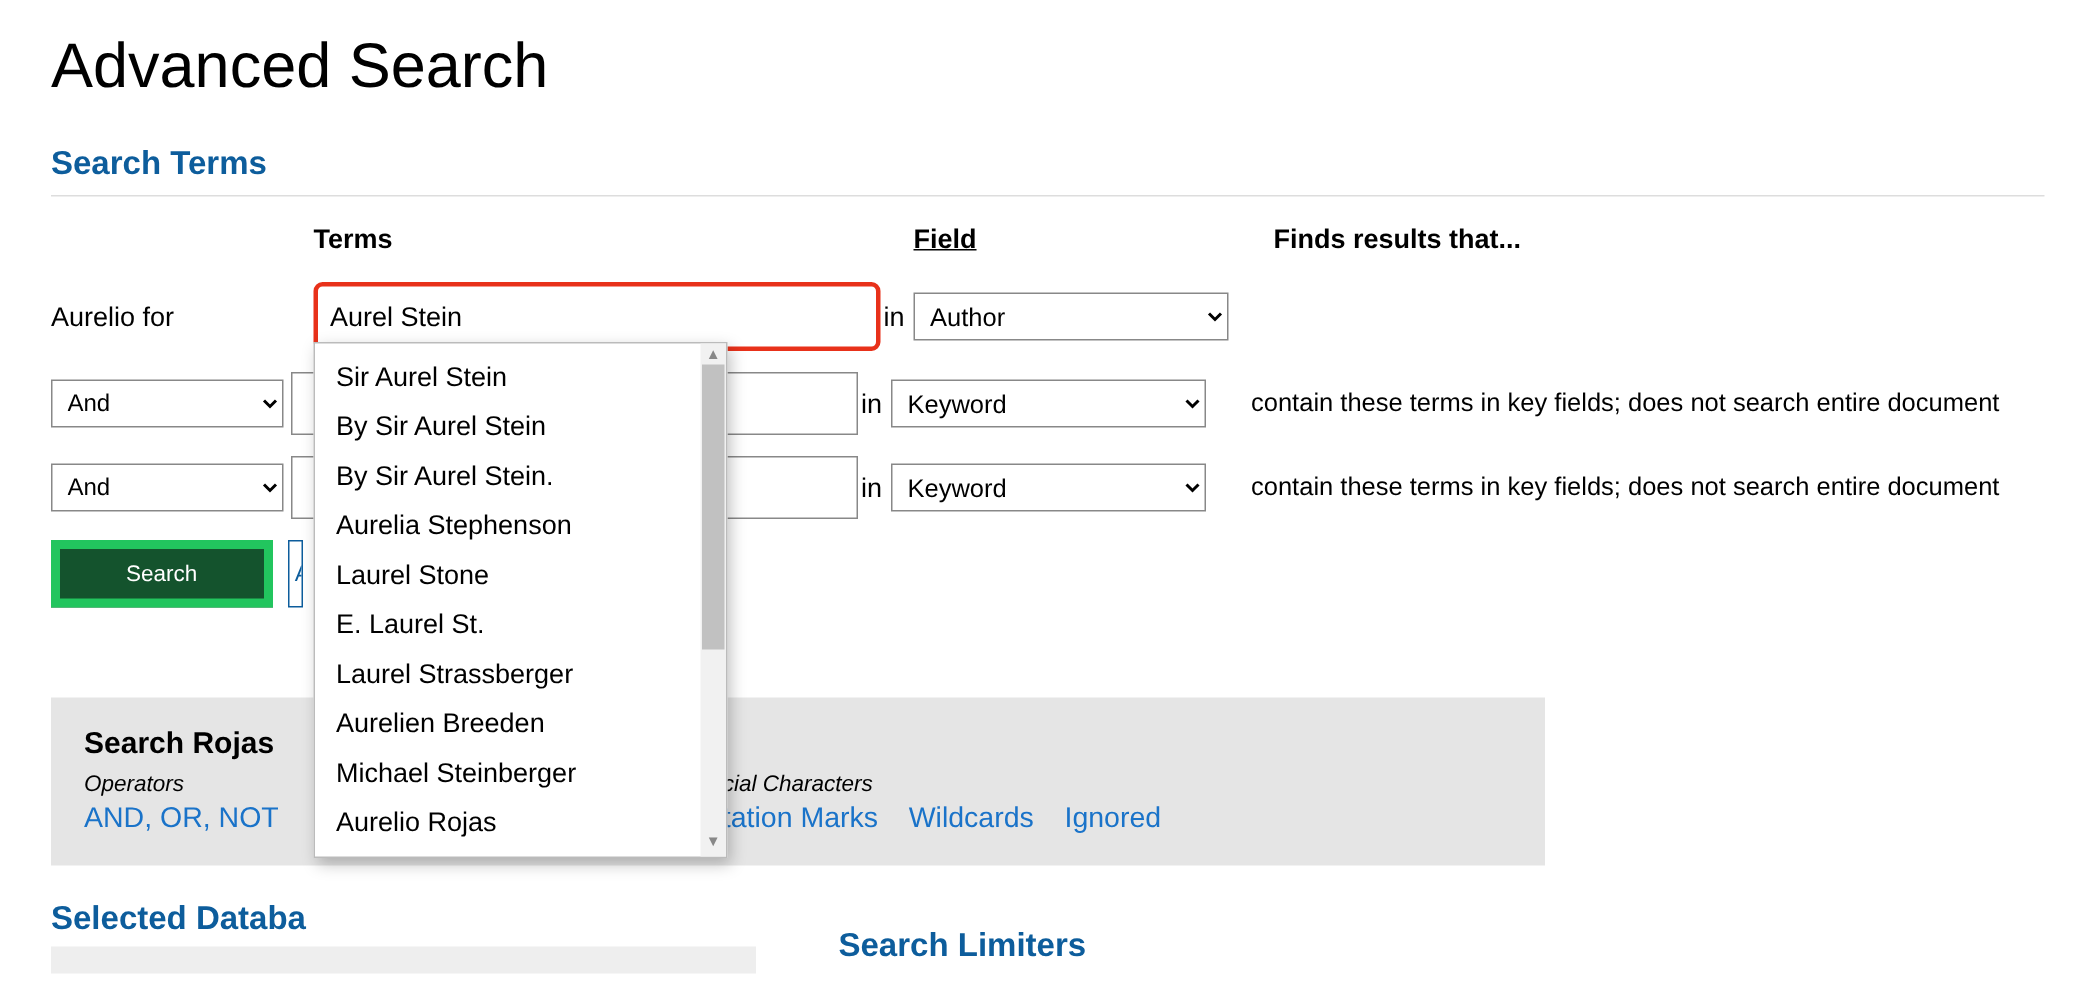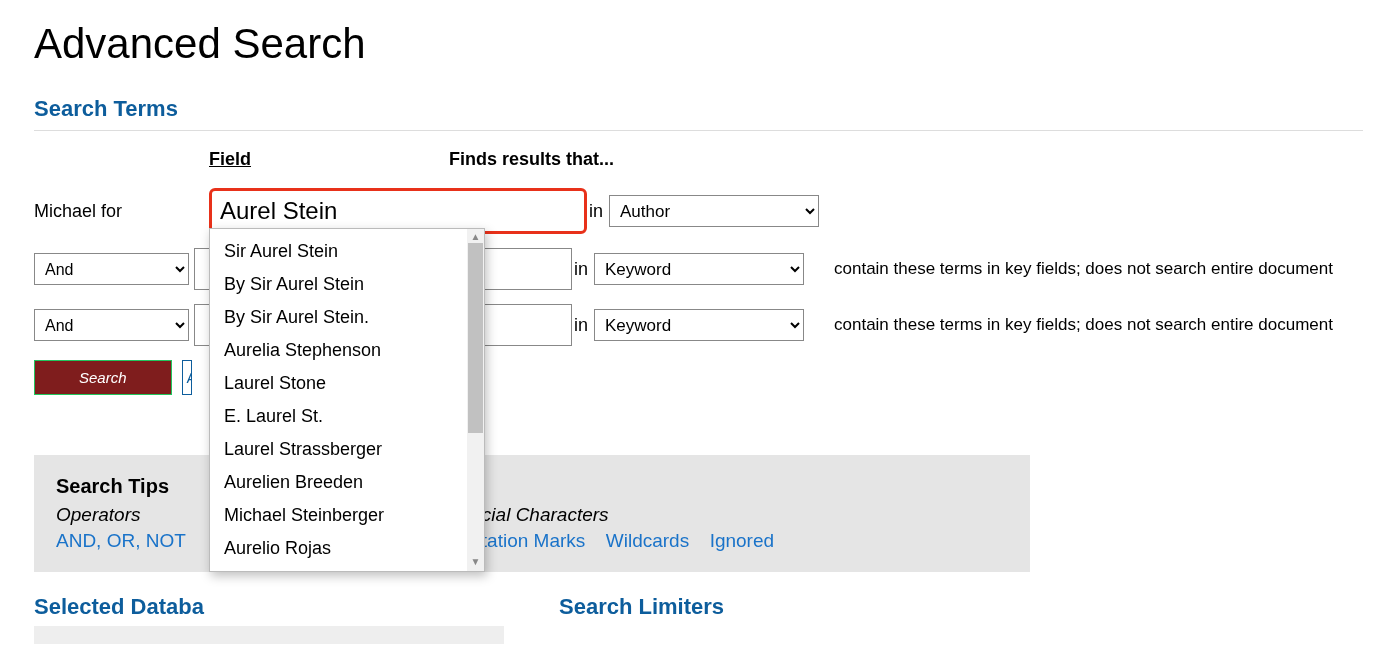--- a/index.html
+++ b/index.html
@@ -64,21 +64,21 @@
   }
   .terms-cell {
     width: 400px;
     display: flex;
     align-items: center;
     position: relative;
   }
   input.terms-input {
     width: 378px;
     height: 34px;
-    font-size: 24px;
+    font-size: 18px;
     padding: 20px 8px;
     border: 1px solid #888;
   }
   .highlight-red {
     border: 3px solid #e8311a !important;
     border-radius: 6px;
   }
   .in-label {
     font-size: 18px;
     margin-left: 2px;
@@ -101,27 +101,26 @@
     flex: 1;
     font-size: 17px;
   }
   .buttons-row {
     display: flex;
     gap: 10px;
     margin-top: 6px;
     margin-bottom: 60px;
   }
   button.primary {
-    background: #7f1d1d;
+    background: #14532d;
     color: #fff;
-    border: 1px solid #22c55e;
+    border: 6px solid #22c55e;
     padding: 8px 44px;
     font-size: 15px;
     cursor: pointer;
-    font-style: italic;
   }
   button.secondary-partial {
     background: #fff;
     color: #0d5d9c;
     border: 1px solid #0d5d9c;
     padding: 8px 4px;
     font-size: 15px;
     cursor: pointer;
     width: 10px;
     overflow: hidden;
@@ -183,34 +182,35 @@
   .tips-title {
     font-size: 20px;
     font-weight: 700;
     margin-bottom: 6px;
   }
   .tips-row {
     display: flex;
     gap: 60px;
   }
   .tips-col-title {
-    font-size: 19px;
+    font-size: 15px;
     font-style: italic;
     margin-bottom: 4px;
   }
   .tips-links a, .tips-links span.link {
     color: #1a73c9;
     font-size: 19px;
     text-decoration: none;
     margin-right: 16px;
     cursor: pointer;
   }
   .footer-sections {
     display: flex;
     margin-top: 22px;
+    align-items: flex-end;
   }
   .footer-left {
     width: 525px;
   }
   .footer-right {
     flex: 1;
   }
   h3.footer-title {
     font-size: 22px;
     font-weight: 700;
@@ -228,26 +228,27 @@
 </head>
 <body>
 
 <h1 class="page-title">Advanced Search</h1>
 
 <h2 class="section-title">Search Terms</h2>
 <hr class="divider">
 
 <div class="columns-header">
   <div class="col-operator"></div>
+  <div class="col-terms"><span class="col-label">Terms</span></div>
   <div class="col-field"><span class="col-label">Field</span></div>
   <div class="col-desc"><span class="col-label">Finds results that...</span></div>
 </div>
 
 <div class="search-row">
-  <div class="search-for-label">Michael for</div>
+  <div class="search-for-label">Aurelio for</div>
   <div class="terms-cell row1-terms-wrap">
     <input type="text" class="terms-input highlight-red" value="Aurel Stein" style="">
     <span class="in-label">in</span>
 
     <div class="autocomplete">
       <div class="ac-list">
         <div class="ac-item">Sir Aurel Stein</div>
         <div class="ac-item">By Sir Aurel Stein</div>
         <div class="ac-item">By Sir Aurel Stein.</div>
         <div class="ac-item">Aurelia Stephenson</div>
@@ -307,21 +308,21 @@
   </div>
   <div class="desc-cell">contain these terms in key fields; does not search entire document</div>
 </div>
 
 <div class="buttons-row">
   <button class="primary">Search</button>
   <button class="secondary-partial">A</button>
 </div>
 
 <div class="tips-box">
-  <div class="tips-title">Search Tips</div>
+  <div class="tips-title">Search Rojas</div>
   <div class="tips-row">
     <div>
       <div class="tips-col-title">Operators</div>
       <div class="tips-links">
         <span class="link">AND, OR, NOT</span>
       </div>
     </div>
     <div style="margin-left:220px;">
       <div class="tips-col-title">cial Characters</div>
       <div class="tips-links">

